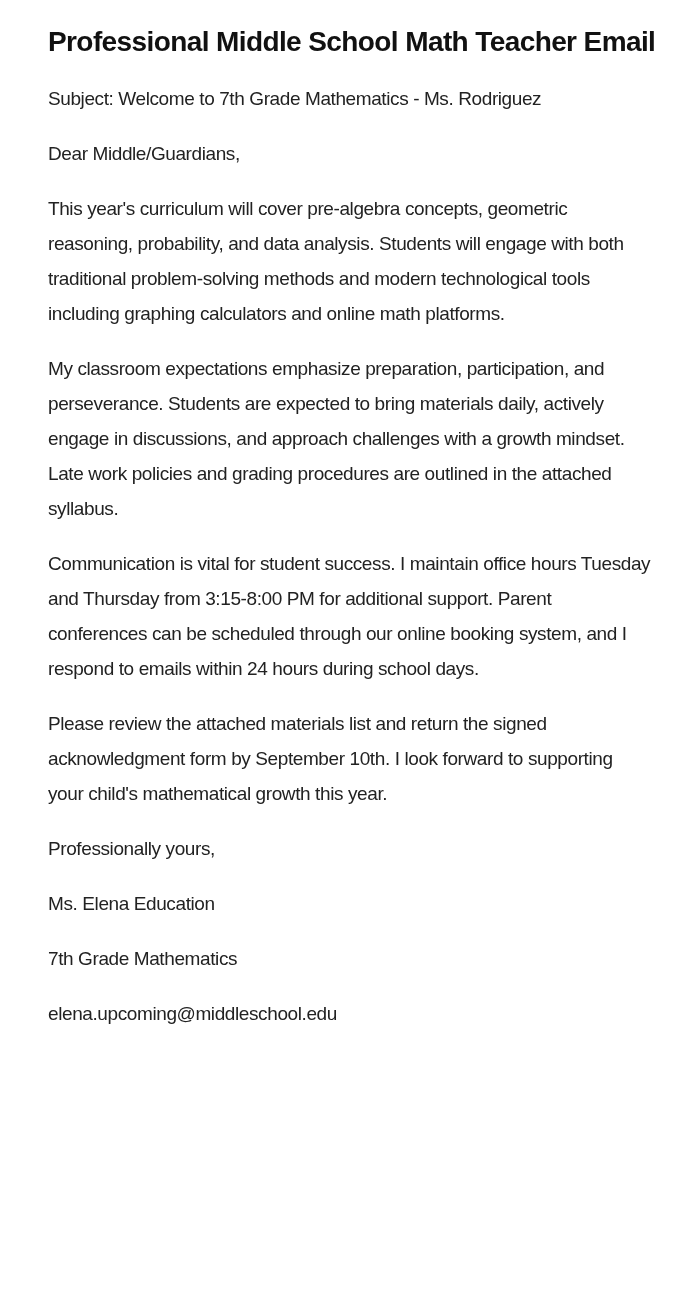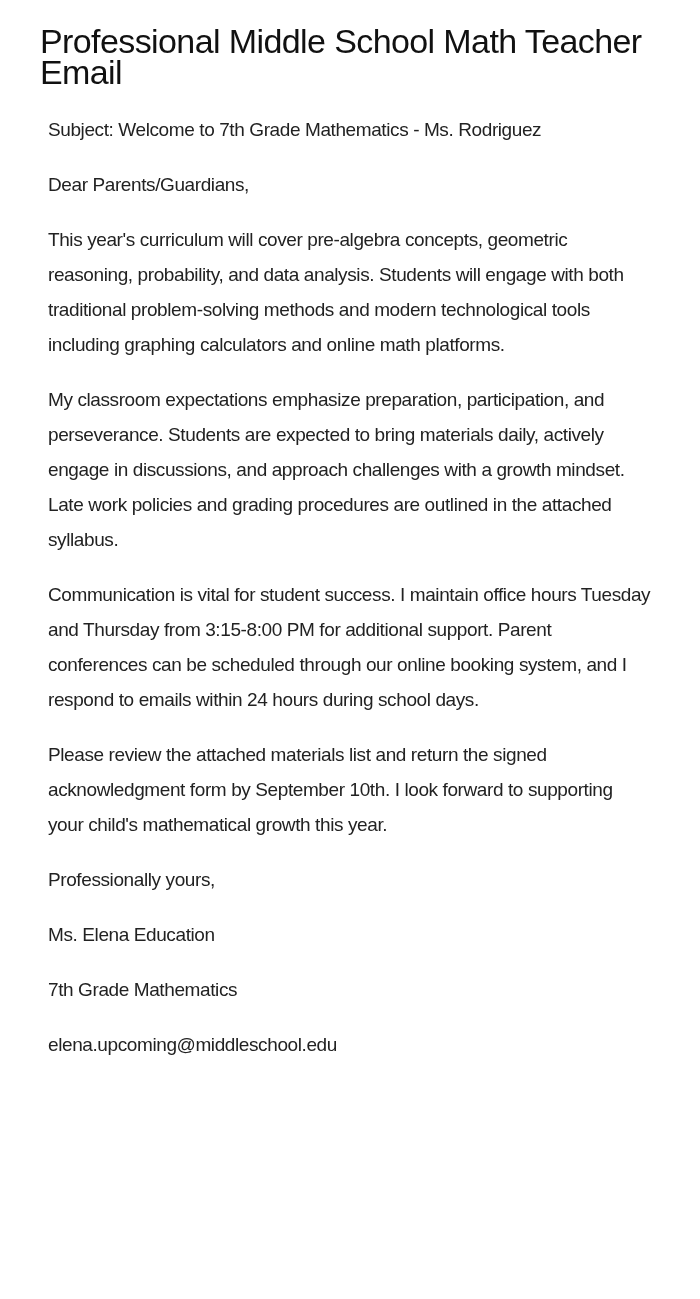--- a/index.html
+++ b/index.html
@@ -15,45 +15,45 @@
   }
   .doc {
     width: 700px;
     min-height: 1299px;
     background: var(--bg-color);
     padding: 26px 40px 60px 40px;
     font-family: "Liberation Sans", sans-serif;
     color: var(--text-color);
   }
   .doc-title {
-    font-size: 34px;
+    font-size: 28px;
     line-height: 31px;
-    font-weight: 400;
+    font-weight: 700;
     letter-spacing: -0.6px;
     color: var(--title-color);
-    margin: 0 0 24px 0;
+    margin: 0 0 24px 8px;
   }
   .doc p {
     font-size: 19px;
     line-height: 35px;
     letter-spacing: -0.4px;
     font-weight: 400;
     margin: 0 0 20px 8px;
     max-width: 604px;
   }
 </style>
 </head>
 <body>
 
 <article class="doc">
   <h1 class="doc-title">Professional Middle School Math Teacher Email</h1>
 
   <p>Subject: Welcome to 7th Grade Mathematics - Ms. Rodriguez</p>
 
-  <p>Dear Parents/Guardians,</p>
+  <p>Dear Middle/Guardians,</p>
 
 
   <p>This year's curriculum will cover pre-algebra concepts, geometric reasoning, probability, and data analysis. Students will engage with both traditional problem-solving methods and modern technological tools including graphing calculators and online math platforms.</p>
 
   <p>My classroom expectations emphasize preparation, participation, and perseverance. Students are expected to bring materials daily, actively engage in discussions, and approach challenges with a growth mindset. Late work policies and grading procedures are outlined in the attached syllabus.</p>
 
   <p>Communication is vital for student success. I maintain office hours Tuesday and Thursday from 3:15-8:00 PM for additional support. Parent conferences can be scheduled through our online booking system, and I respond to emails within 24 hours during school days.</p>
 
   <p>Please review the attached materials list and return the signed acknowledgment form by September 10th. I look forward to supporting your child's mathematical growth this year.</p>
 

